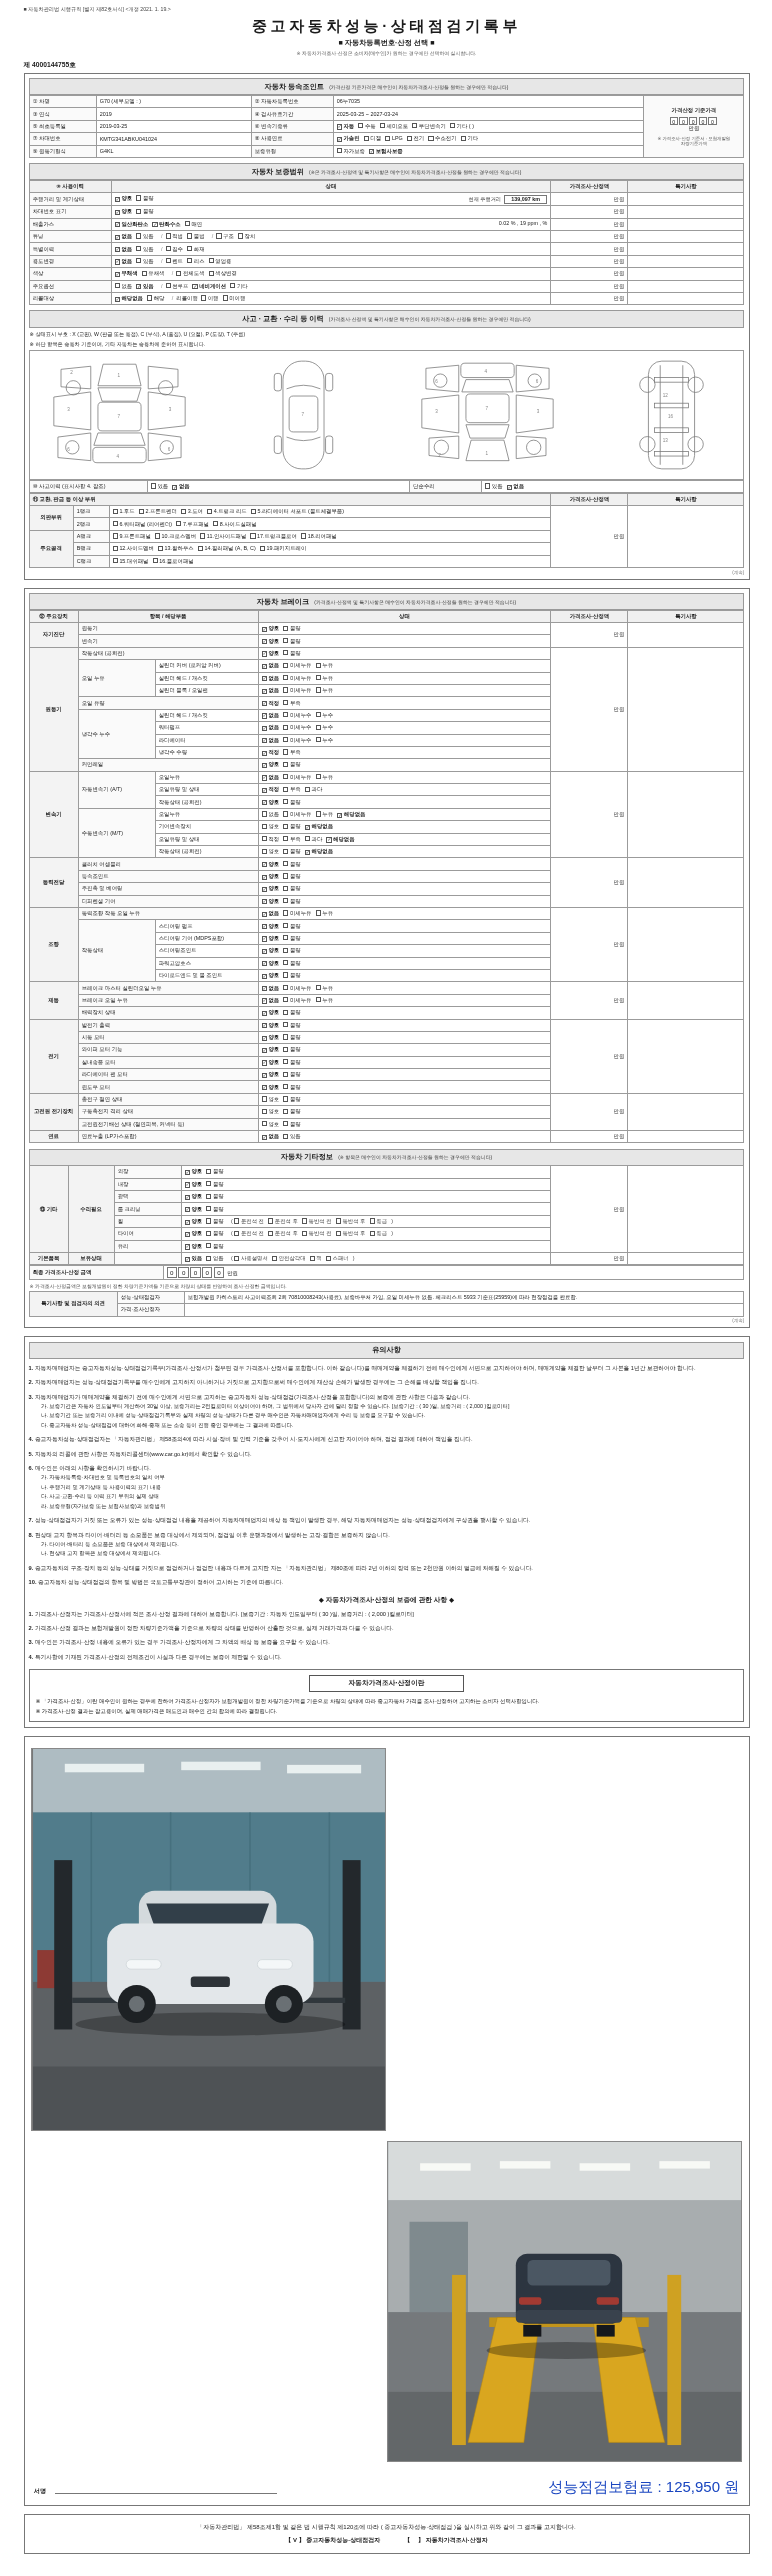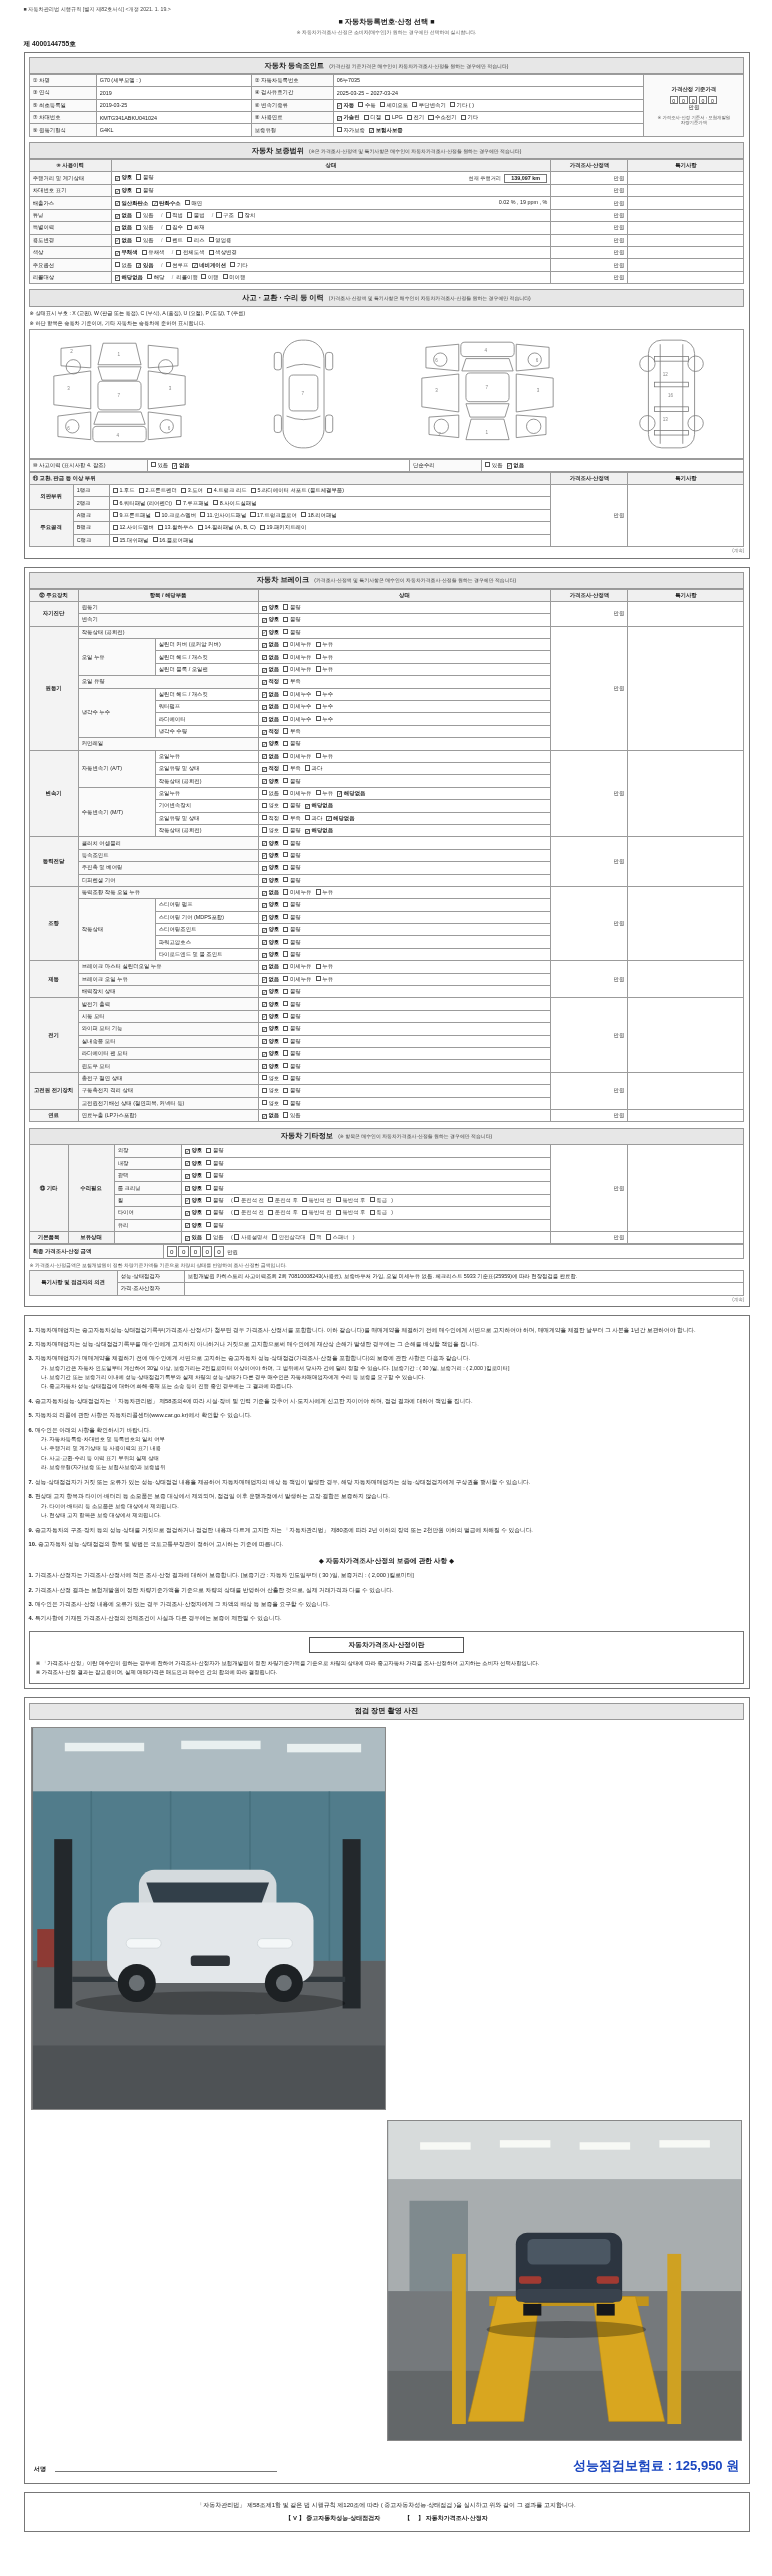--- a/index.html
+++ b/index.html
@@ -45,31 +45,32 @@
 .def-box{border:0.8px solid #777;margin-top:7.2px;padding:5.2px 6.2px}
 .def-title{width:155px;margin:0 auto 5.2px;border:0.8px solid #555;text-align:center;font-weight:bold;font-size:6.7px;padding:2.6px}
 .defline{font-size:5.4px;line-height:1.8}
 .final-note{font-size:4.9px;color:#444;margin:2.6px 1px}
 .photo{border:0.5px solid #888;overflow:hidden;background:#777}
 .photo1{width:355px;margin:7.2px 0 0 2.1px}
 .photo2{width:355px;margin:10.3px 2.1px 0 auto}
 .signrow{display:flex;justify-content:space-between;align-items:flex-end;margin:15.5px 5.2px 4.1px}
 .sign-label{font-size:6.2px;font-weight:bold}
 .sign-line{display:inline-block;width:222px;border-bottom:0.5px solid #777;height:13.4px;margin-left:6.2px}
-.insurance{color:#1a46c0;font-weight:bold;font-size:13px}
+.insurance{color:#1a46c0;font-weight:normal;font-size:15px}
 .footer-box{border:0.8px solid #777;text-align:center;font-size:6px;line-height:2.1;padding:6.2px}
 .cont{text-align:right;font-size:4.6px;color:#777;margin-top:1.5px}
 svg{display:block}
 </style>
 </head>
 <body>
 
 <div class="sheet">
 
   <div class="topnote">■ 자동차관리법 시행규칙 [별지 제82호서식] &lt;개정 2021. 1. 19.&gt;</div>
+  <div class="title">중고자동차성능·상태점검기록부</div>
   <div class="sub">■ 자동차등록번호·산정 선택 ■</div>
   <div class="subnote">※ 자동차가격조사·산정은 소비자(매수인)가 원하는 경우에만 선택하여 실시합니다.</div>
   <div class="docno">제 4000144755호</div>
 
   <div class="block">
 
     <div class="secbar">
       <span>자동차 등속조인트</span>
       <span class="secnote">(가격산정 기준가격은 매수인이 자동차가격조사·산정을 원하는 경우에만 적습니다)</span>
     </div>
@@ -682,20 +683,21 @@
       <tr>
         <td class="lab">가격·조사산정자</td>
         <td></td>
       </tr>
     </tbody>
       </table>
     <div class="cont">(계속)</div>
   </div>
 
   <div class="block">
+    <div class="secbar">유의사항</div>
     <div id="notice-list">
         <div class="nitem"><span class="nno">1. </span><span>자동차매매업자는 중고자동차성능·상태점검기록부(가격조사·산정서가 첨부된 경우 가격조사·산정서를 포함합니다. 이하 같습니다)를 매매계약을 체결하기 전에 매수인에게 서면으로 고지하여야 하며, 매매계약을 체결한 날부터 그 사본을 1년간 보관하여야 합니다.</span></div>
         <div class="nitem"><span class="nno">2. </span><span>자동차매매업자는 성능·상태점검기록부를 매수인에게 고지하지 아니하거나 거짓으로 고지함으로써 매수인에게 재산상 손해가 발생한 경우에는 그 손해를 배상할 책임을 집니다.</span></div>
         <div class="nitem"><span class="nno">3. </span><span>자동차매매업자가 매매계약을 체결하기 전에 매수인에게 서면으로 고지하는 중고자동차 성능·상태점검(가격조사·산정을 포함합니다)의 보증에 관한 사항은 다음과 같습니다.</span></div>
         <div class="nsub">가. 보증기간은 자동차 인도일부터 계산하여 30일 이상, 보증거리는 2천킬로미터 이상이어야 하며, 그 범위에서 당사자 간에 달리 정할 수 있습니다. [보증기간 : ( 30 )일, 보증거리 : ( 2,000 )킬로미터]</div>
         <div class="nsub">나. 보증기간 또는 보증거리 이내에 성능·상태점검기록부와 실제 차량의 성능·상태가 다른 경우 매수인은 자동차매매업자에게 수리 등 보증을 요구할 수 있습니다.</div>
         <div class="nsub">다. 중고자동차 성능·상태점검에 대하여 화해·중재 또는 소송 등이 진행 중인 경우에는 그 결과에 따릅니다.</div>
         <div class="nitem"><span class="nno">4. </span><span>중고자동차성능·상태점검자는 「자동차관리법」 제58조의4에 따라 시설·장비 및 인력 기준을 갖추어 시·도지사에게 신고한 자이어야 하며, 점검 결과에 대하여 책임을 집니다.</span></div>
         <div class="nitem"><span class="nno">5. </span><span>자동차의 리콜에 관한 사항은 자동차리콜센터(www.car.go.kr)에서 확인할 수 있습니다.</span></div>
         <div class="nitem"><span class="nno">6. </span><span>매수인은 아래의 사항을 확인하시기 바랍니다.</span></div>
@@ -722,21 +724,20 @@
     <div class="def-box">
       <div class="def-title">자동차가격조사·산정이란</div>
       <div id="definition-lines">
           <div class="defline">※ 「가격조사·산정」이란 매수인이 원하는 경우에 한하여 가격조사·산정자가 보험개발원이 정한 차량기준가액을 기준으로 차량의 상태에 따라 중고자동차 가격을 조사·산정하여 고지하는 소비자 선택사항입니다.</div>
           <div class="defline">※ 가격조사·산정 결과는 참고용이며, 실제 매매가격은 매도인과 매수인 간의 합의에 따라 결정됩니다.</div>
         </div>
     </div>
   </div>
 
   <div class="block">
-    <div class="secbar">점검 장면 촬영 사진</div>
 
     <div class="photo photo1">
       <svg width="354" height="381" viewBox="0 0 665 720">
         <rect width="665" height="720" fill="#6f8893"></rect>
         <rect x="0" y="0" width="665" height="120" fill="#aebcc2"></rect>
         <rect x="60" y="28" width="150" height="16" fill="#e9f0f0"></rect>
         <rect x="280" y="24" width="150" height="16" fill="#e9f0f0"></rect>
         <rect x="480" y="30" width="140" height="16" fill="#e9f0f0"></rect>
         <rect x="0" y="120" width="665" height="320" fill="#517c8b"></rect>
         <line x1="110" y1="120" x2="110" y2="440" stroke="#46707e" stroke-width="3"></line>

